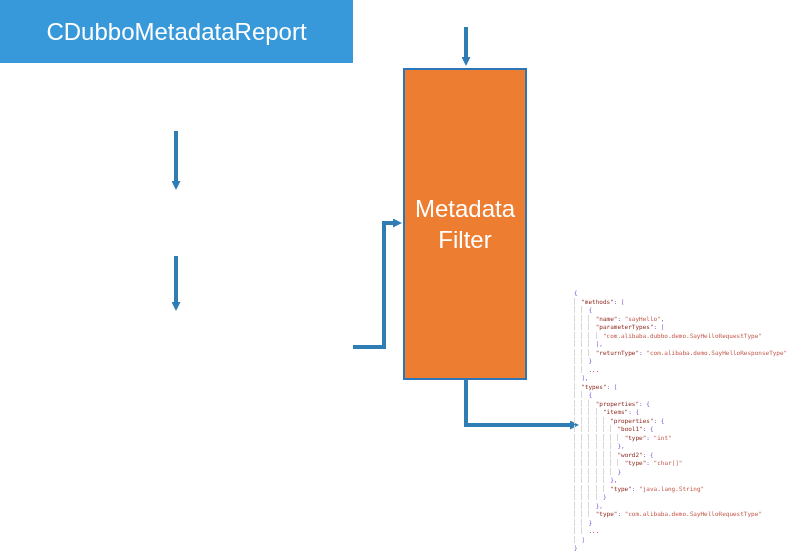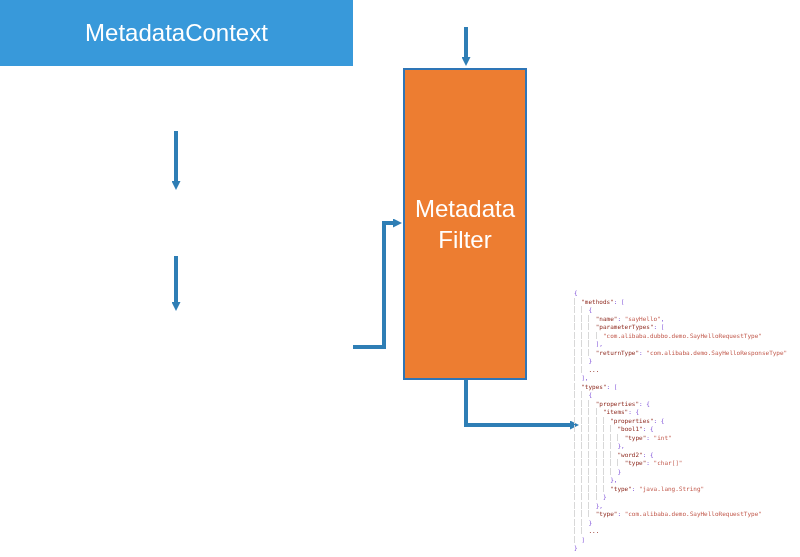--- a/index.html
+++ b/index.html
@@ -66,23 +66,20 @@
 
 
   <div class="node node-blue node-factory">
     <span>CDubboMetadataReportFactory</span>
   </div>
 
   <div class="node node-blue node-report">
     <span>CDubboMetadataReport</span>
   </div>
 
-  <div class="node node-blue node-context">
-    <span>MetadataContext</span>
-  </div>
 
   <div class="node node-filter">
     <span>Metadata Filter</span>
   </div>
 
   <pre class="code"><span class="p">{</span>
 <span class="ind">&nbsp;&nbsp;</span><span class="k">"methods"</span><span class="p">:</span> <span class="p">[</span>
 <span class="ind">&nbsp;&nbsp;</span><span class="ind">&nbsp;&nbsp;</span><span class="p">{</span>
 <span class="ind">&nbsp;&nbsp;</span><span class="ind">&nbsp;&nbsp;</span><span class="ind">&nbsp;&nbsp;</span><span class="k">"name"</span><span class="p">:</span> <span class="s">"sayHello"</span><span class="p">,</span>
 <span class="ind">&nbsp;&nbsp;</span><span class="ind">&nbsp;&nbsp;</span><span class="ind">&nbsp;&nbsp;</span><span class="k">"parameterTypes"</span><span class="p">:</span> <span class="p">[</span>

